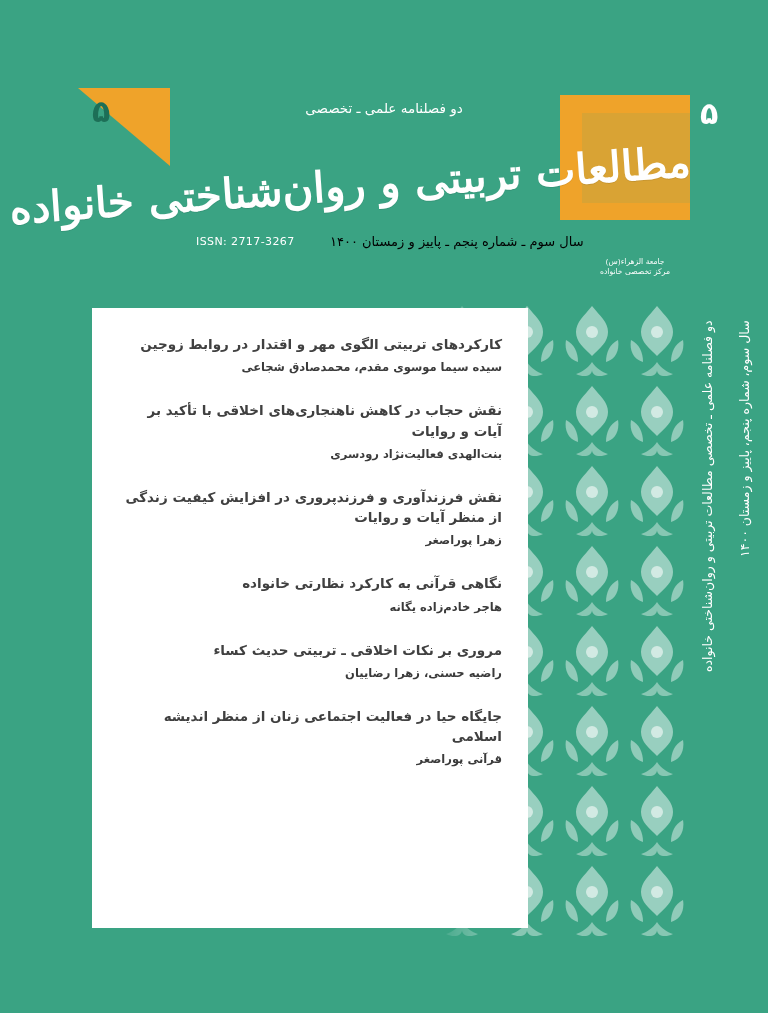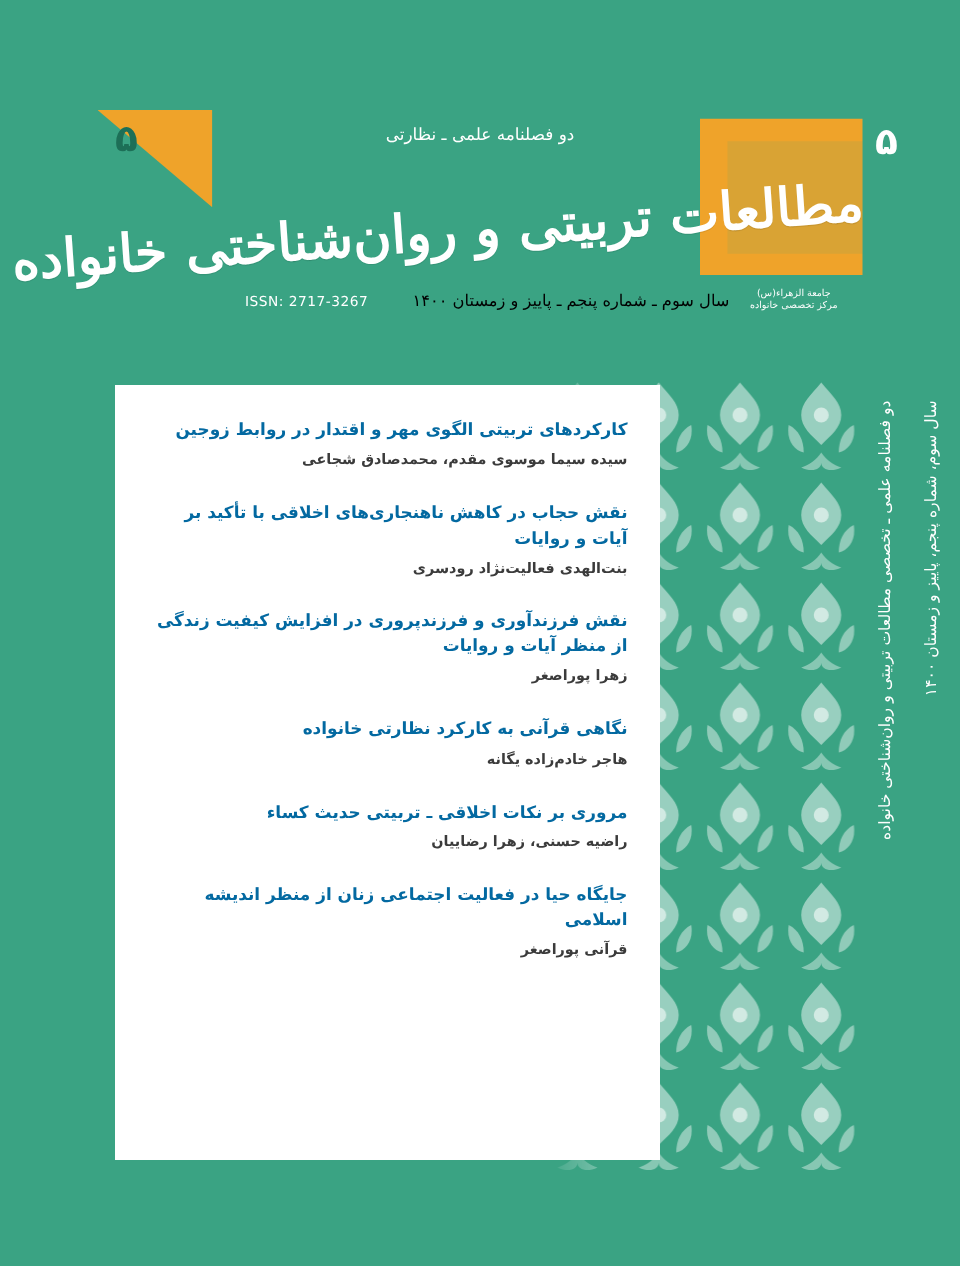--- a/index.html
+++ b/index.html
@@ -132,21 +132,21 @@
     position: absolute;
     top: 228px;
     left: 596px;
     width: 78px;
     height: 78px;
     color: #ffffff;
     font-size: 8px;
     line-height: 1.25;
     text-align: center;
     display: flex;
-    align-items: flex-start;
+    align-items: center;
     justify-content: center;
     padding: 2px;
     box-sizing: border-box;
   }
   .seal .seal-txt { transform: scale(0.95); }
 
   
   .spine {
     position: absolute;
     top: 320px;
@@ -172,21 +172,21 @@
     width: 436px;
     height: 620px;
     background: #ffffff;
   }
   .toc {
     padding: 26px 26px 10px 26px;
     box-sizing: border-box;
   }
   .toc-item { margin-bottom: 26px; }
   .toc-title {
-    color: #0369a1;
+    color: #404040;
     font-size: 13.5px;
     font-weight: bold;
     text-align: right;
     line-height: 1.5;
   }
   .toc-authors {
     color: #3b3b3b;
     font-size: 11.5px;
     text-align: right;
     margin-top: 6px;
@@ -226,21 +226,21 @@
   <div class="corner-ribbon">
     <div class="tri"></div>
   </div>
   <div class="corner-number">۵</div>
 
   <div class="right-block">
     <div class="right-block-inner"></div>
   </div>
   <div class="right-number">۵</div>
 
-  <div class="kicker">دو فصلنامه علمی ـ نظارتی</div>
+  <div class="kicker">دو فصلنامه علمی ـ تخصصی</div>
 
   <div class="masthead">مطالعات تربیتی و روان‌شناختی خانواده</div>
 
   <div class="issn">ISSN: 2717-3267</div>
   <div class="issue-line">سال سوم ـ شماره پنجم ـ پاییز و زمستان ۱۴۰۰</div>
 
   <div class="seal">
     <span class="seal-txt">جامعة الزهراء(س) مرکز تخصصی خانواده</span>
   </div>
 

